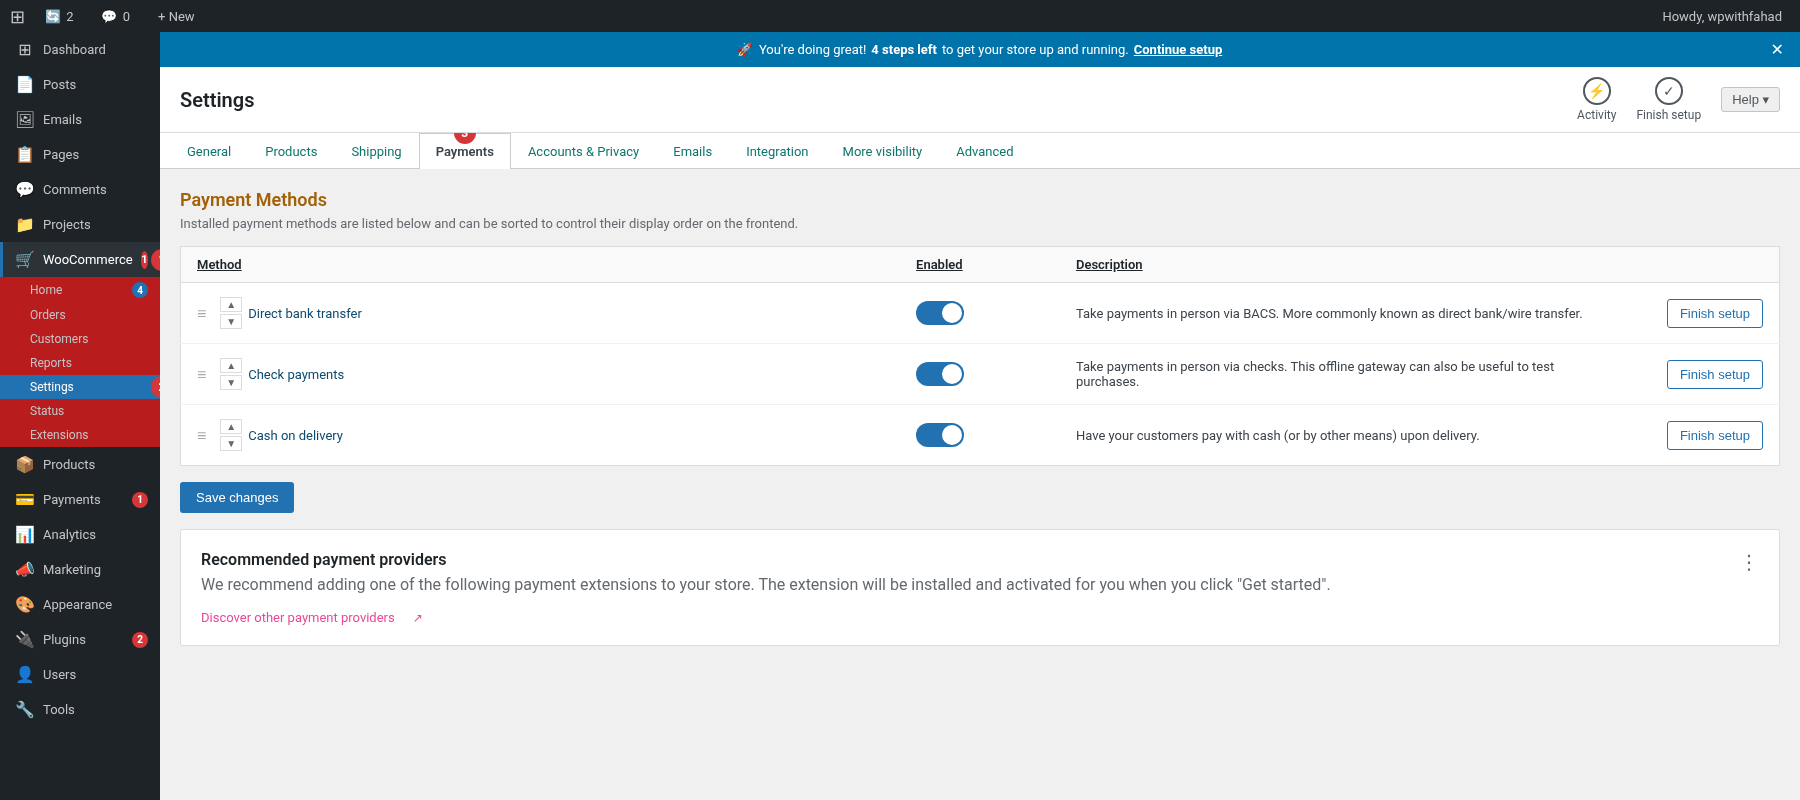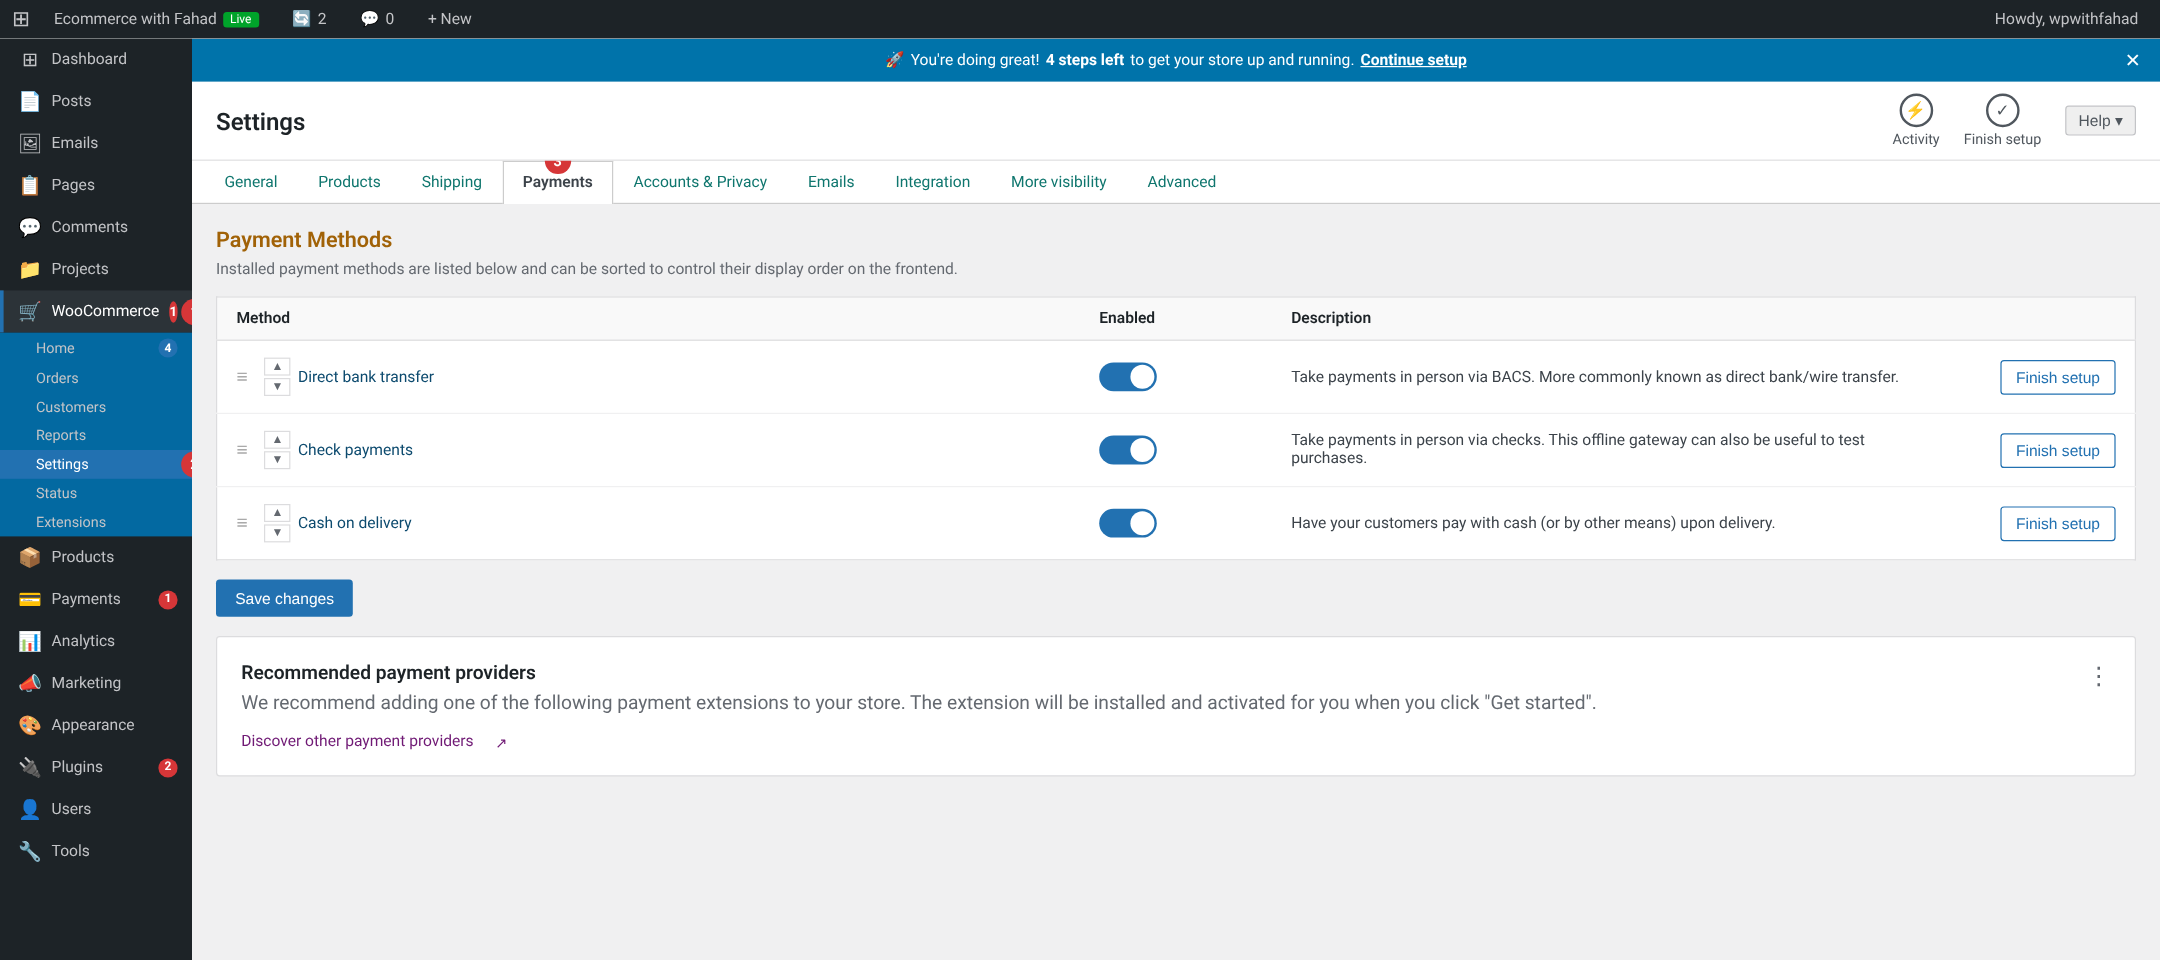--- a/index.html
+++ b/index.html
@@ -38,21 +38,21 @@
       gap: 8px;
       padding: 8px 12px;
       color: #c3c4c7;
       cursor: pointer;
       font-size: 13px;
       border-left: 3px solid transparent;
       position: relative;
     }
     #adminmenu .menu-item.active { background: #2c3338; color: #fff; border-left-color: #2271b1; }
     #adminmenu .menu-item .menu-icon { font-size: 16px; width: 20px; text-align: center; }
-    #adminmenu .submenu { background: #0369a1; }
+    #adminmenu .submenu { background: #b91c1c; }
     #adminmenu .submenu .menu-item { padding: 5px 12px 5px 30px; font-size: 12px; border-left: none; }
     #adminmenu .submenu .menu-item.active { color: #fff; background: #2271b1; }
     .badge-circle {
       display: inline-flex; align-items: center; justify-content: center;
       width: 18px; height: 18px; border-radius: 50%;
       font-size: 11px; font-weight: bold; color: #fff; margin-left: 3px;
     }
     .badge-red { background: #d63638; }
     .badge-blue { background: #2271b1; }
 
@@ -159,20 +159,21 @@
       border-collapse: collapse;
     }
     .payment-table thead th {
       padding: 10px 16px;
       text-align: left;
       font-size: 13px;
       font-weight: 600;
       color: #1d2327;
       border-bottom: 1px solid #dcdcde;
       background: #f9f9f9;
+      text-decoration: underline;
     }
     .payment-table tbody td { padding: 14px 16px; border-bottom: 1px solid #f0f0f1; vertical-align: middle; }
     .payment-table tbody tr:last-child td { border-bottom: none; }
     .drag-handle { color: #aaa; font-size: 16px; margin-right: 8px; cursor: grab; }
     .order-btns { display: flex; flex-direction: column; gap: 2px; }
     .order-btn { background: none; border: 1px solid #dcdcde; cursor: pointer; padding: 1px 5px; font-size: 10px; color: #646970; }
     .method-link { color: #0c4a6e; text-decoration: none; font-weight: 400; cursor: pointer; }
 
     
     .toggle-wrap { display: flex; align-items: center; }
@@ -221,40 +222,36 @@
       border: 1px solid #dcdcde;
       border-radius: 3px;
       padding: 20px;
       margin-top: 0;
       position: relative;
     }
     .recommended-title { font-size: 16px; font-weight: 600; color: #1d2327; margin-bottom: 6px; }
     .recommended-desc { color: #646970; font-size: 16px; }
     .more-btn { position: absolute; top: 16px; right: 16px; cursor: pointer; font-size: 20px; color: #646970; padding: 4px; }
 
-    .discover-link { color: #701a75; text-decoration: none; cursor: pointer; display: inline-flex; align-items: center; gap: 18px; margin-top: 16px; }
+    .discover-link { color: #ec4899; text-decoration: none; cursor: pointer; display: inline-flex; align-items: center; gap: 18px; margin-top: 16px; }
 
     .controls-cell { display: flex; align-items: center; gap: 6px; }
 
     .col-method { width: 45%; }
     .col-enabled { width: 10%; }
     .col-desc { width: 35%; }
     .col-action { width: 10%; text-align: right; }
 
     #adminmenu .woo-menu-item { position: relative; }
   </style>
 </head>
 <body>
 
 <div id="wpadminbar">
   <span style="color:#c3c4c7; font-size:18px;">⊞</span>
-  <span class="ab-item">
-    <span>Ecommerce with Fahad</span>
-    <span class="live-badge">Live</span>
-  </span>
   <span class="ab-item">
     <span>🔄</span>
     <span>2</span>
   </span>
   <span class="ab-item">
     <span>💬</span>
     <span>0</span>
   </span>
   <span class="ab-item">
     <span>+ New</span>

